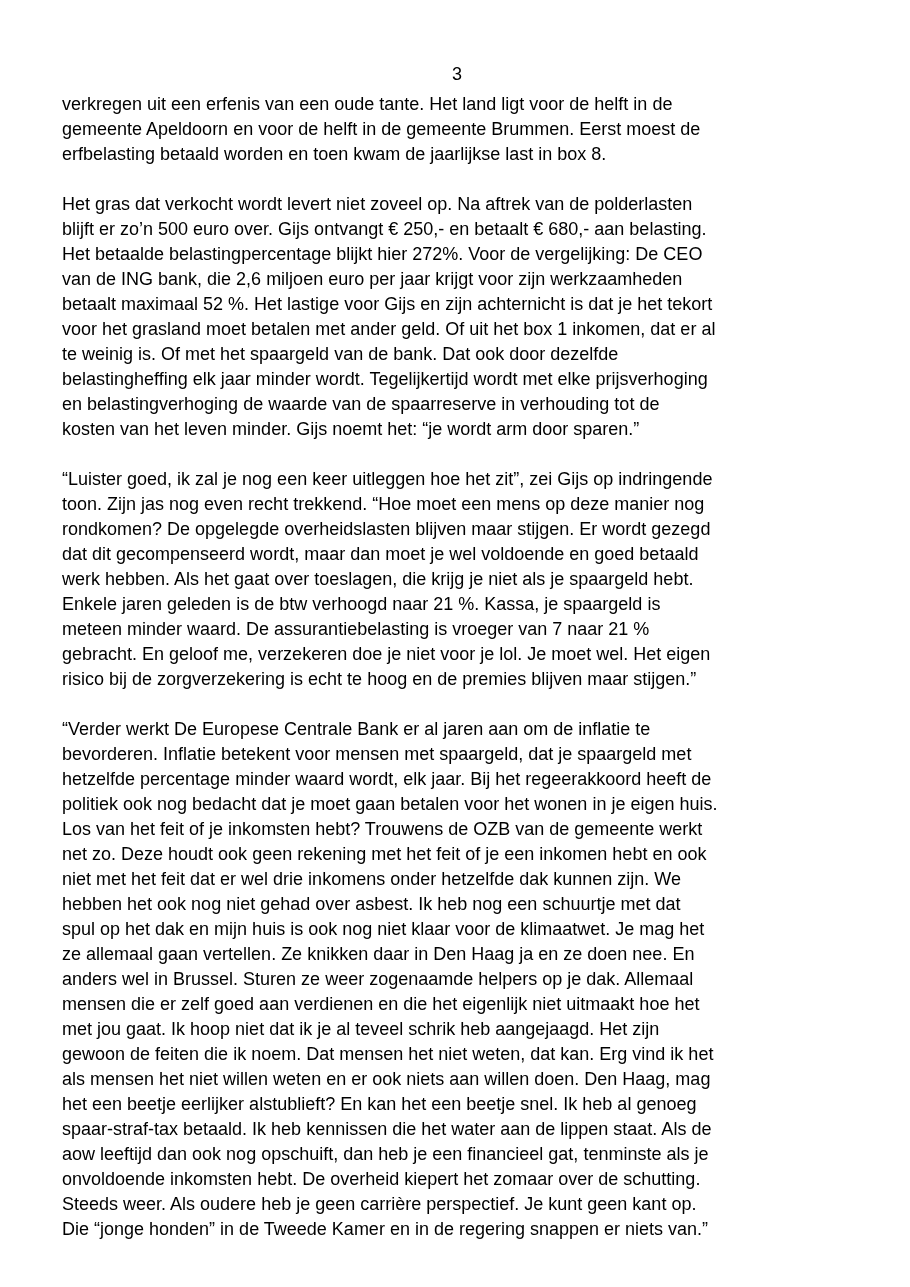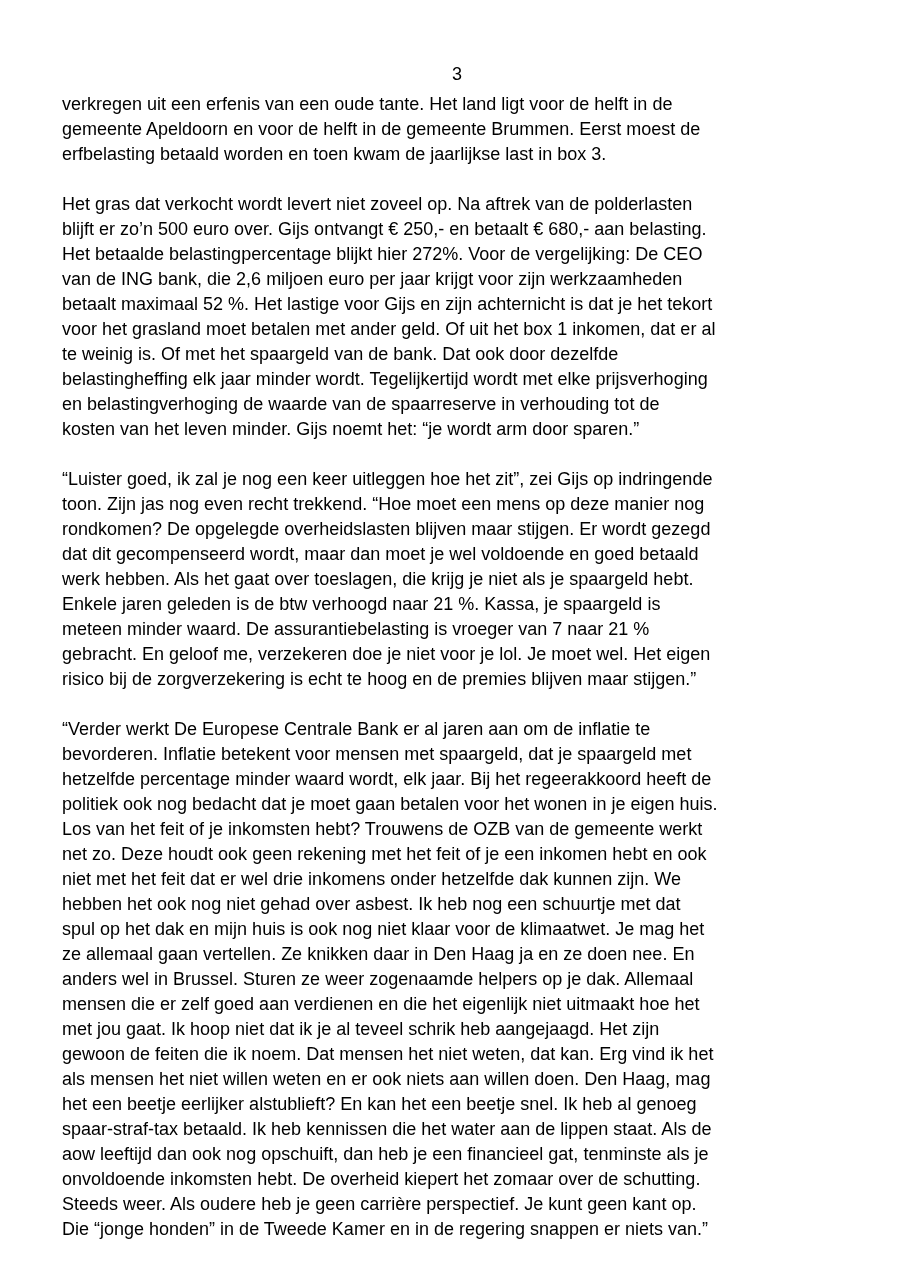--- a/index.html
+++ b/index.html
@@ -30,21 +30,21 @@
   }
 </style>
 </head>
 <body>
 
 <div class="page">
   <div class="page-number">3</div>
 
   <div class="para">verkregen uit een erfenis van een oude tante. Het land ligt voor de helft in de
 gemeente Apeldoorn en voor de helft in de gemeente Brummen. Eerst moest de
-erfbelasting betaald worden en toen kwam de jaarlijkse last in box 3.</div>
+erfbelasting betaald worden en toen kwam de jaarlijkse last in box 8.</div>
 
   <div class="para">Het gras dat verkocht wordt levert niet zoveel op. Na aftrek van de polderlasten
 blijft er zo’n 500 euro over. Gijs ontvangt € 250,- en betaalt € 680,- aan belasting.
 Het betaalde belastingpercentage blijkt hier 272%. Voor de vergelijking: De CEO
 van de ING bank, die 2,6 miljoen euro per jaar krijgt voor zijn werkzaamheden
 betaalt maximaal 52 %. Het lastige voor Gijs en zijn achternicht is dat je het tekort
 voor het grasland moet betalen met ander geld. Of uit het box 1 inkomen, dat er al
 te weinig is. Of met het spaargeld van de bank. Dat ook door dezelfde
 belastingheffing elk jaar minder wordt. Tegelijkertijd wordt met elke prijsverhoging
 en belastingverhoging de waarde van de spaarreserve in verhouding tot de

